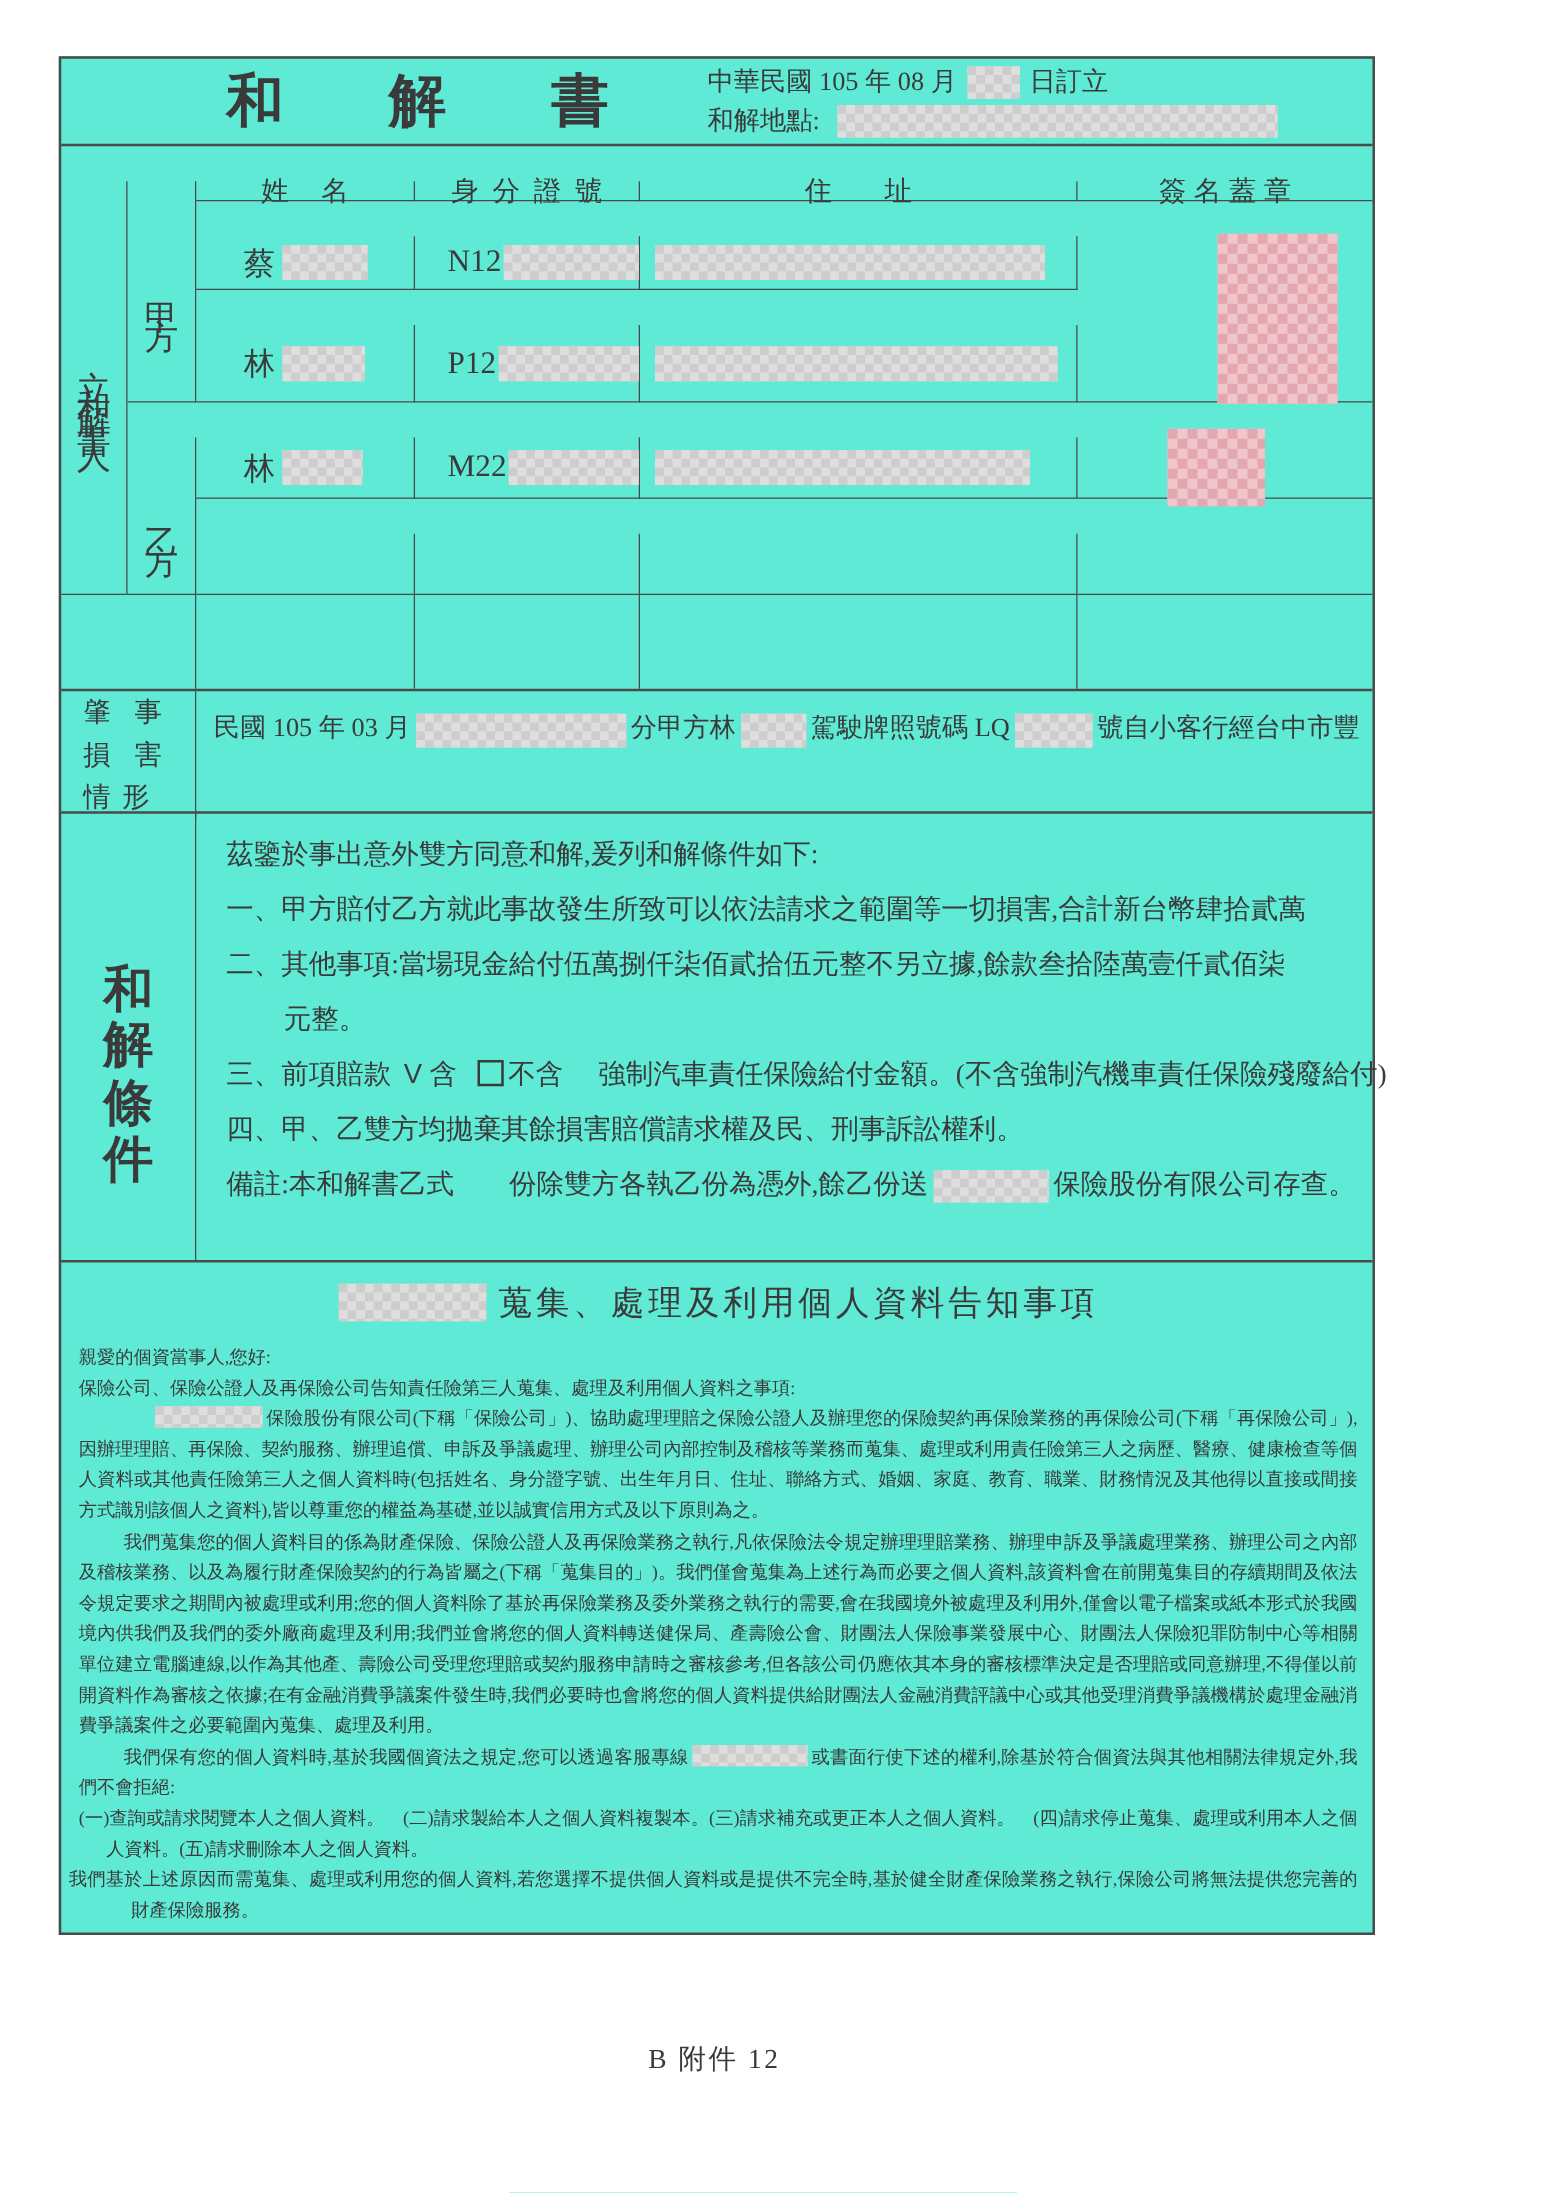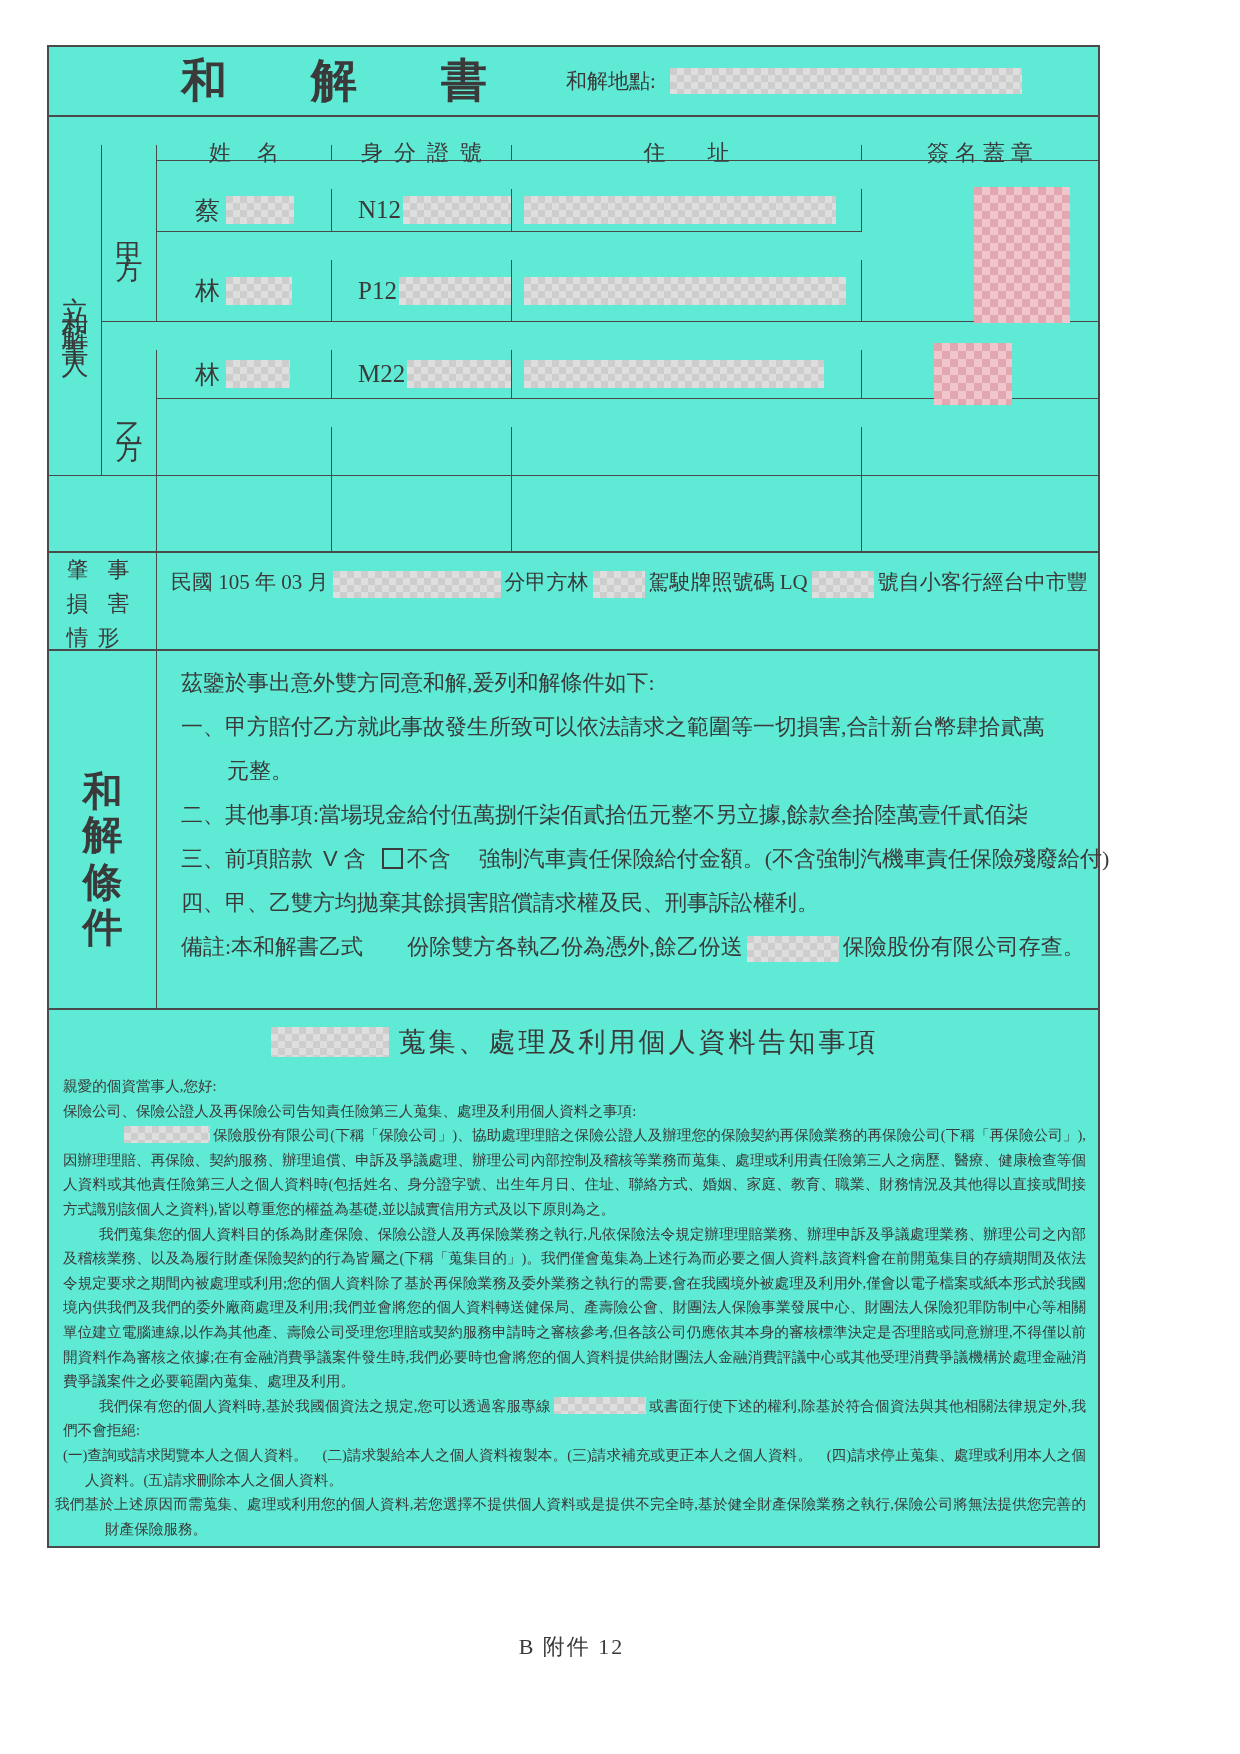--- a/index.html
+++ b/index.html
@@ -111,20 +111,25 @@
 </style>
 </head>
 <body>
 
 <div class="page">
   <div class="main-box">
 
     <div class="title-row">
       <div class="doc-title">和　解　書</div>
       <div class="date-block">
+        <div class="date-line">
+          <span class="seg">中華民國 105 年 08 月</span>
+          <span class="redact" style="width:42px;height:26px;margin:0 8px;"></span>
+          <span class="seg">日訂立</span>
+        </div>
         <div class="loc-line">
           <span class="seg">和解地點:</span>
           <span class="redact" style="width:352px;height:26px;margin-left:14px;"></span>
         </div>
       </div>
     </div>
 
     <div class="parties sec">
       <div class="c-sidelabel br bb">
         <div class="vtext">立和解書人</div>
@@ -209,22 +214,22 @@
       </div>
     </div>
 
     <div class="conditions sec">
       <div class="cond-label br">
         <div class="vtext">和解條件</div>
       </div>
       <div class="cond-body">
         <div class="cline">茲鑒於事出意外雙方同意和解,爰列和解條件如下:</div>
         <div class="cline">一、甲方賠付乙方就此事故發生所致可以依法請求之範圍等一切損害,合計新台幣肆拾貳萬</div>
+        <div class="cline">二、其他事項:當場現金給付伍萬捌仟柒佰貳拾伍元整不另立據,餘款叁拾陸萬壹仟貳佰柒</div>
         <div class="cline ind">元整。</div>
-        <div class="cline">二、其他事項:當場現金給付伍萬捌仟柒佰貳拾伍元整不另立據,餘款叁拾陸萬壹仟貳佰柒</div>
         <div class="cline">
           <span class="seg">三、前項賠款</span><span class="vmark">V</span><span class="seg">含</span><span class="chk"></span><span class="seg">不含</span><span style="display:inline-block;width:28px;"></span><span class="seg">強制汽車責任保險給付金額。(不含強制汽機車責任保險殘廢給付)</span>
         </div>
         <div class="cline">四、甲、乙雙方均拋棄其餘損害賠償請求權及民、刑事訴訟權利。</div>
         <div class="cline">
           <span class="seg">備註:本和解書乙式</span><span class="gap40"></span><span class="seg">份除雙方各執乙份為憑外,餘乙份送</span><span class="redact" style="width:92px;"></span><span class="seg">保險股份有限公司存查。</span>
         </div>
       </div>
     </div>
 

